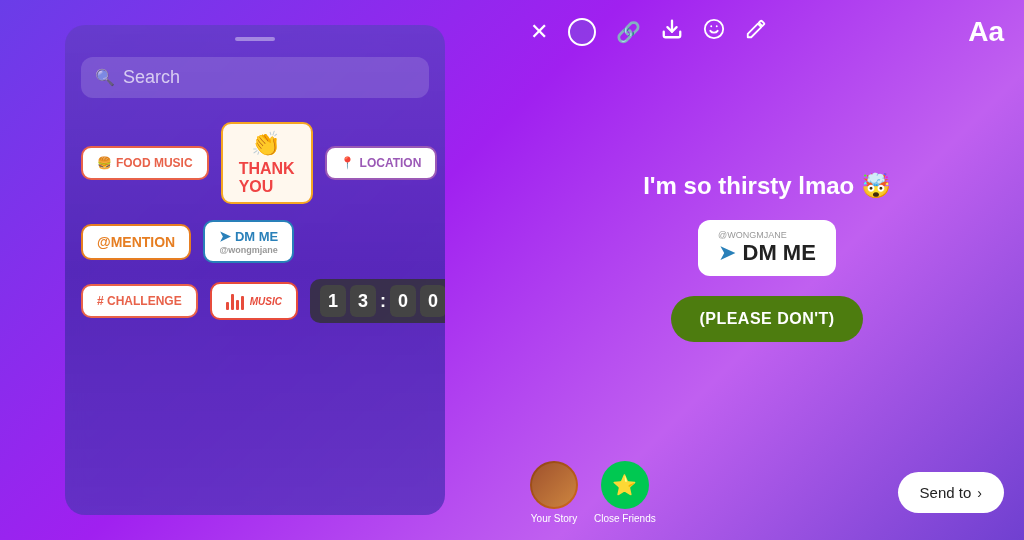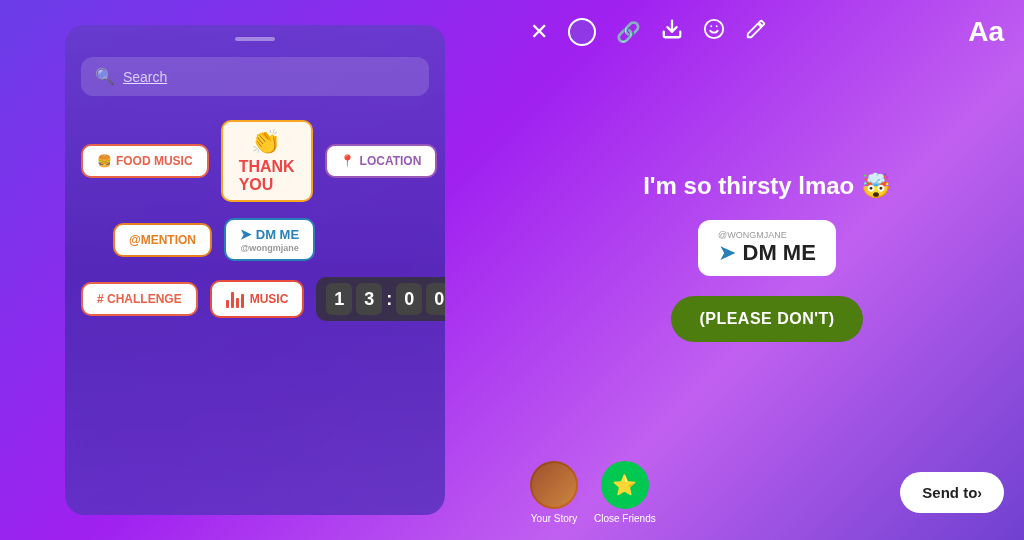--- a/index.html
+++ b/index.html
@@ -55,23 +55,22 @@
     .search-icon-wrap {
       color: rgba(255,255,255,0.7);
       font-size: 16px;
     }
 
     .search-input {
       background: none;
       border: none;
       outline: none;
       color: rgba(255,255,255,0.8);
-      font-size: 14px;
+      font-size: 18px;
       width: 100%;
-      text-decoration: underline;
     }
 
     .search-input::placeholder {
       color: rgba(255,255,255,0.7);
     }
 
     .sticker-grid {
       padding: 8px 16px;
       display: flex;
       flex-direction: column;
@@ -127,22 +126,21 @@
       border: 2px solid #9b59b6;
       color: #9b59b6;
       font-size: 12px;
       gap: 4px;
     }
 
     .sticker-mention {
       background: #fff;
       border: 2px solid #e67e22;
       color: #e67e22;
-      font-size: 12px;
-      margin-left: 32px;
+      font-size: 14px;
     }
 
     .sticker-dm {
       background: #fff;
       border: 2px solid #2980b9;
       color: #2980b9;
       font-size: 12px;
       flex-direction: column;
       gap: 1px;
       padding: 6px 14px;
@@ -164,23 +162,24 @@
       border: 2px solid #e8624a;
       color: #e8624a;
       font-size: 12px;
       gap: 4px;
     }
 
     .sticker-music {
       background: #fff;
       border: 2px solid #e74c3c;
       color: #e74c3c;
-      font-size: 12px;
+      font-size: 10px;
       font-weight: 900;
       gap: 6px;
+      font-style: italic;
     }
 
     .music-bars {
       display: flex;
       align-items: flex-end;
       gap: 2px;
       height: 18px;
     }
 
     .music-bar {
@@ -355,25 +354,25 @@
 
     .bottom-spacer { flex: 1; }
 
     .send-to-btn {
       background: white;
       color: #222;
       border: none;
       border-radius: 25px;
       padding: 12px 22px;
       font-size: 15px;
-      font-weight: 700;
+      font-weight: 400;
       cursor: pointer;
       display: flex;
       align-items: center;
-      gap: 0;
+      gap: 6px;
     }
 
     .send-chevron {
       font-size: 14px;
     }
   </style>
 </head>
 <body>
 
 <div class="left-panel">

